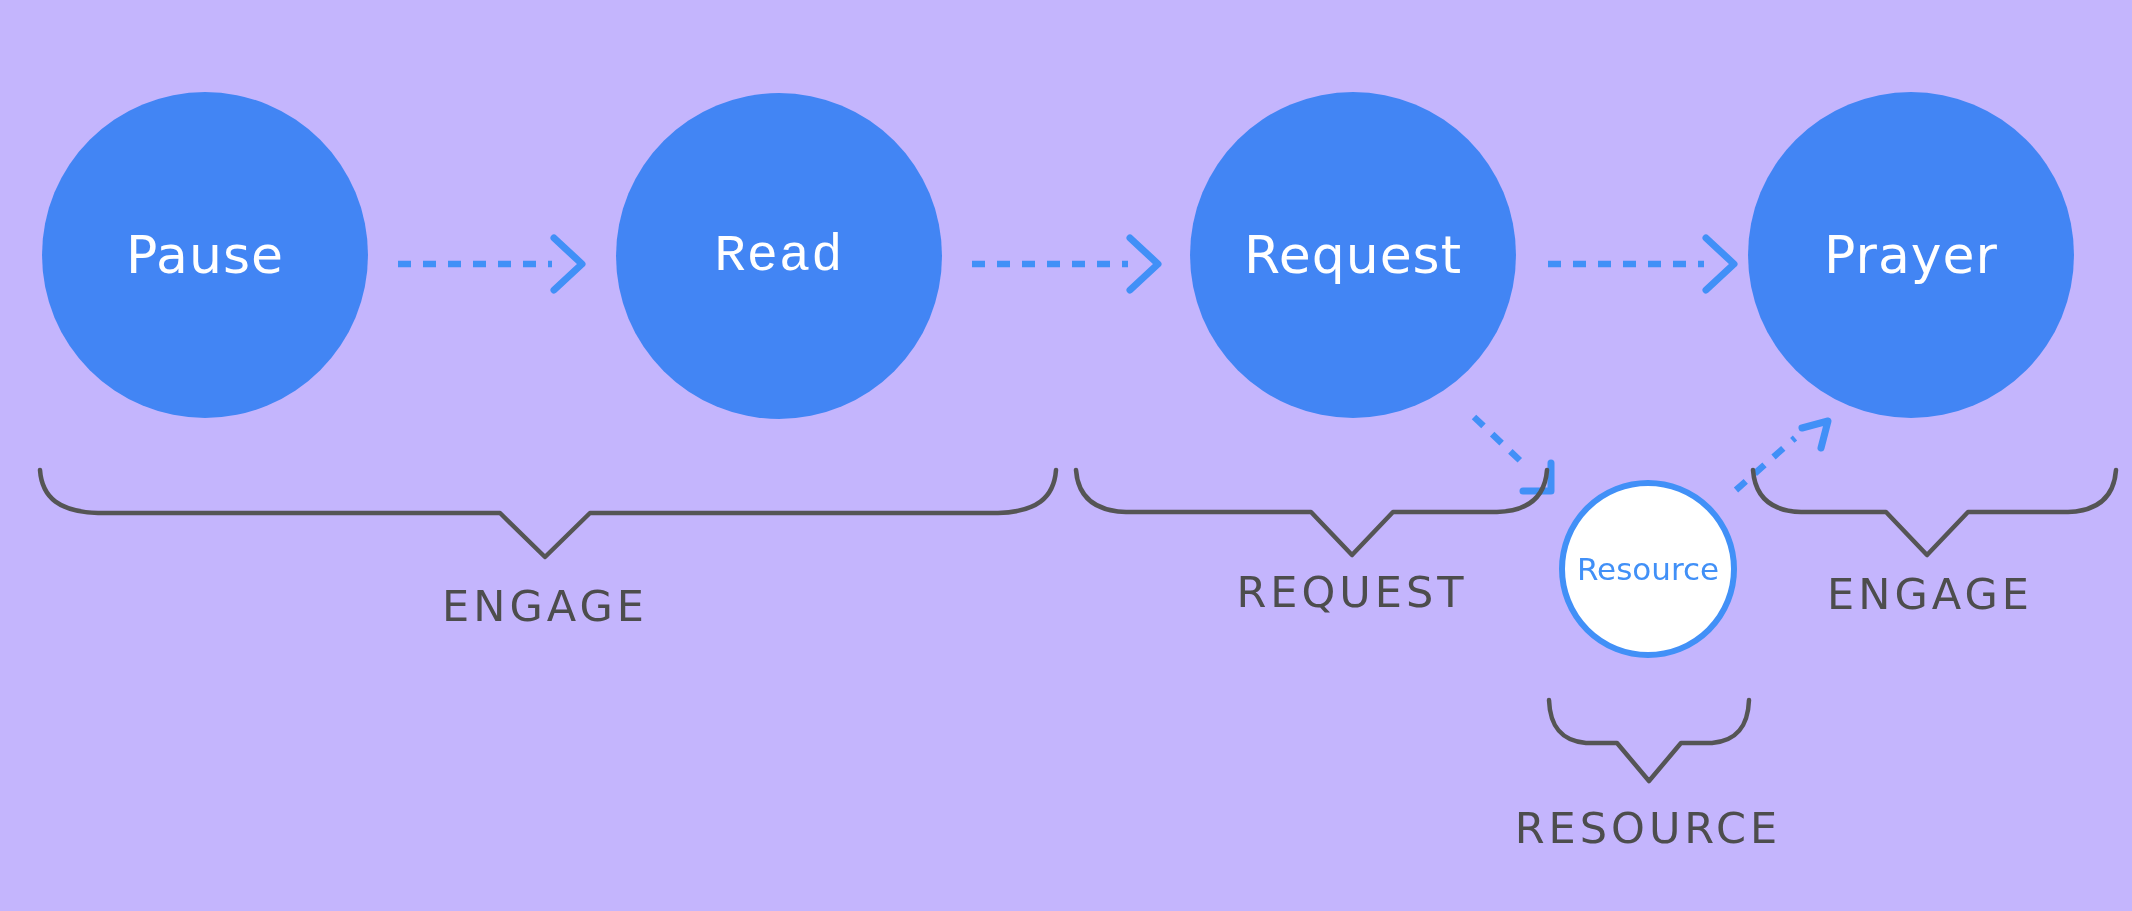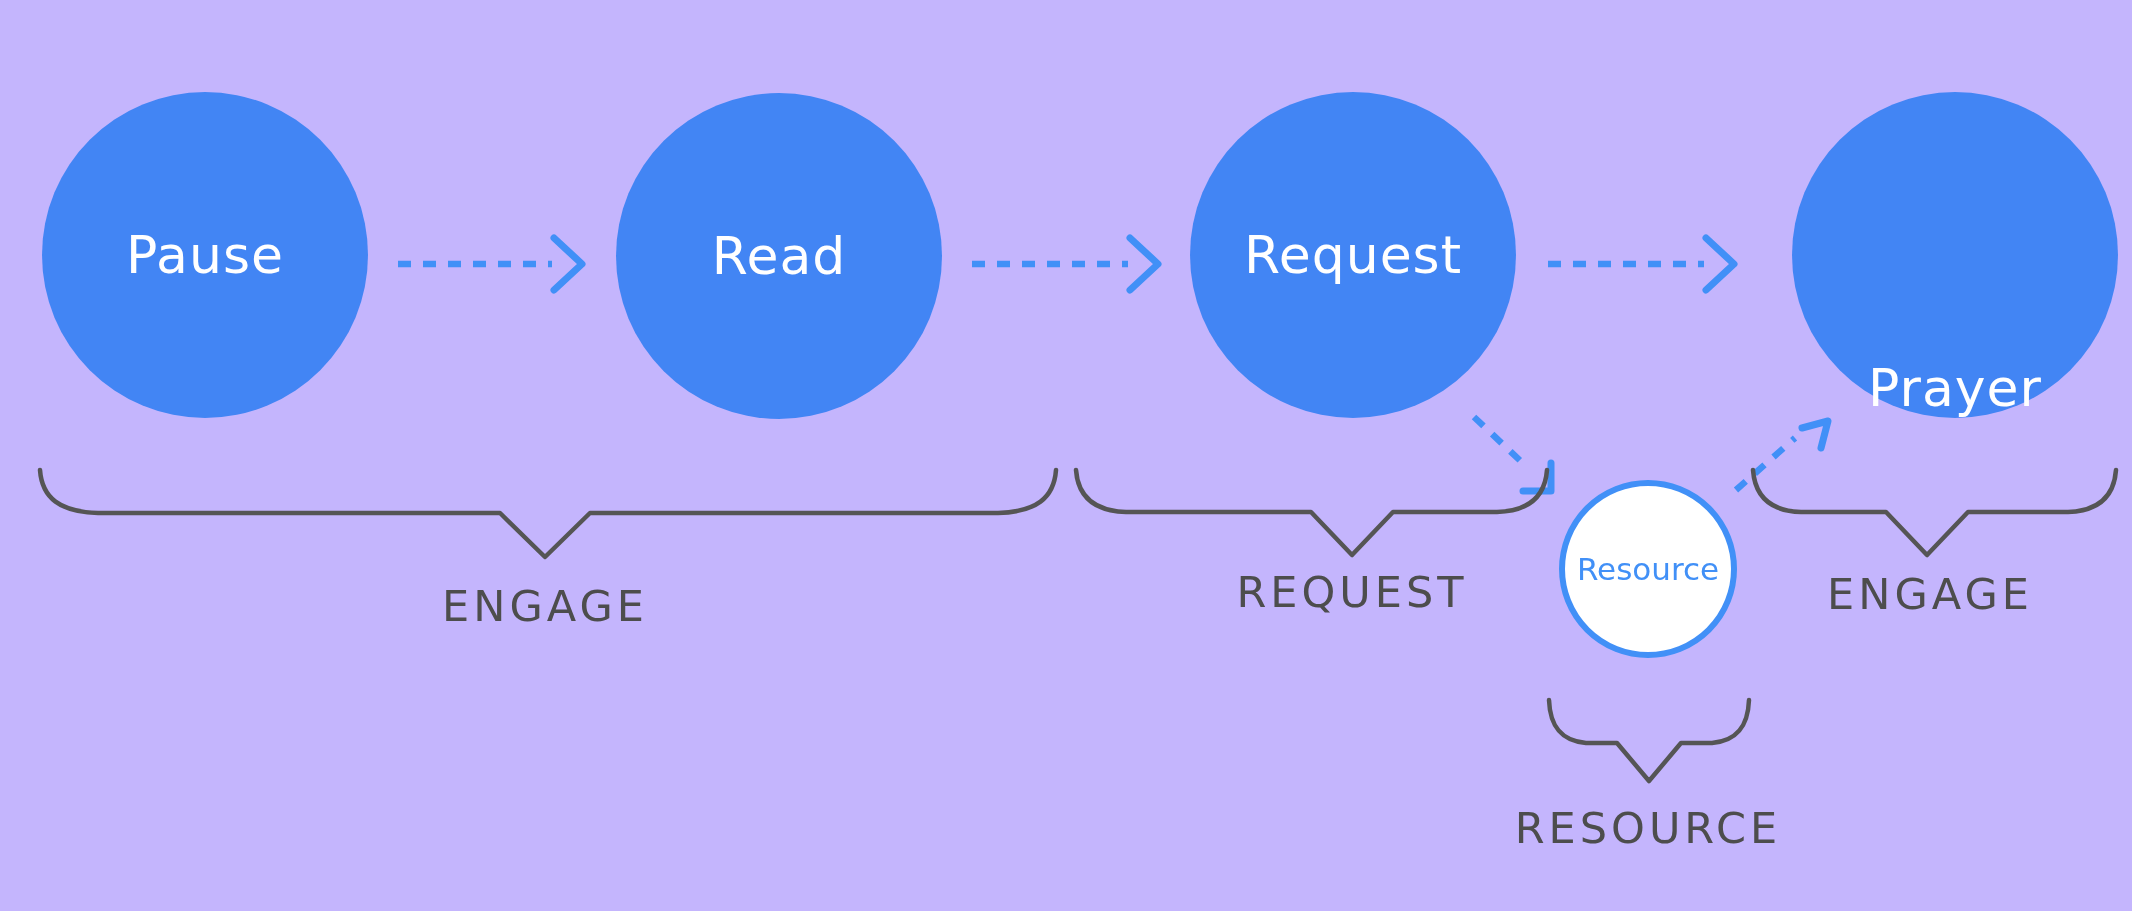--- a/index.html
+++ b/index.html
@@ -81,27 +81,27 @@
 
     <path class="brace" d="M 40,470 C 42,498 60,512 98,513 L 500,513 L 545,557 L 590,513 L 998,513 C 1036,512 1054,498 1056,470"></path>
     <path class="brace" d="M 1076,470 C 1078,497 1094,511 1126,512 L 1311,512 L 1352,555 L 1393,512 L 1497,512 C 1529,511 1545,497 1547,470"></path>
     <path class="brace" d="M 1753,470 C 1755,497 1771,511 1801,512 L 1886,512 L 1927,555 L 1968,512 L 2068,512 C 2098,511 2114,497 2116,470"></path>
     <path class="brace" d="M 1549,700 C 1550,726 1561,741 1586,743 L 1617,743 L 1649,781 L 1681,743 L 1712,743 C 1737,741 1748,726 1749,700"></path>
   </svg>
 
   <div class="node big" style="left:42px; top:92px;">
     <span>Pause</span>
   </div>
-  <div class="node big" style="left:616px; top:93px;">
+  <div class="node big" style="left:616px; top:93px;font-family:Liberation Mono, monospace;">
     <span>Read</span>
   </div>
   <div class="node big" style="left:1190px; top:92px;">
     <span>Request</span>
   </div>
-  <div class="node big" style="left:1792px; top:92px;align-items:flex-end;">
+  <div class="node big" style="left:1748px; top:92px;">
     <span>Prayer</span>
   </div>
   <div class="node small" style="left:1559px; top:480px;">
     <span>Resource</span>
   </div>
 
   <div class="group-label" style="left:545px; top:606px;">ENGAGE</div>
   <div class="group-label" style="left:1352px; top:592px;">REQUEST</div>
   <div class="group-label" style="left:1930px; top:594px;">ENGAGE</div>
   <div class="group-label" style="left:1648px; top:828px;">RESOURCE</div>

